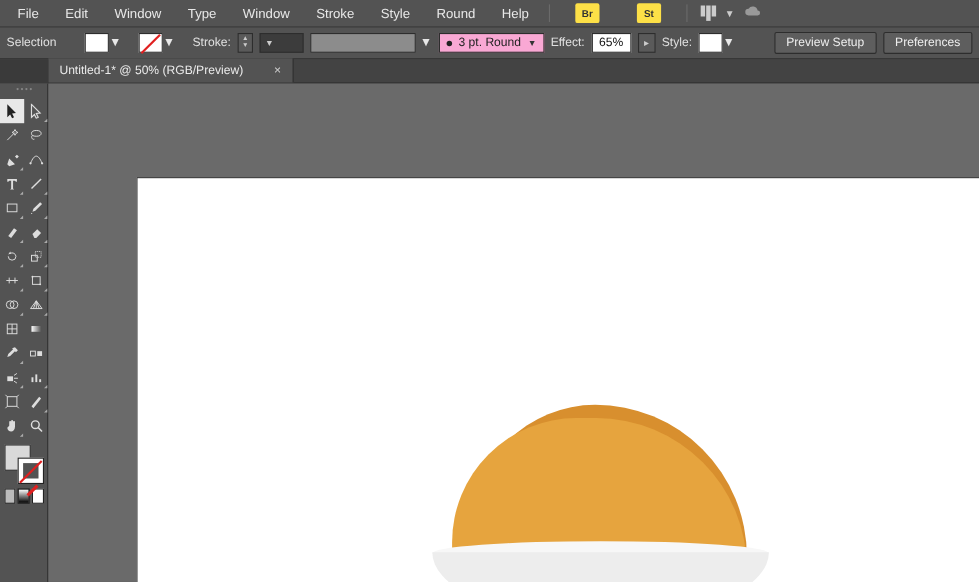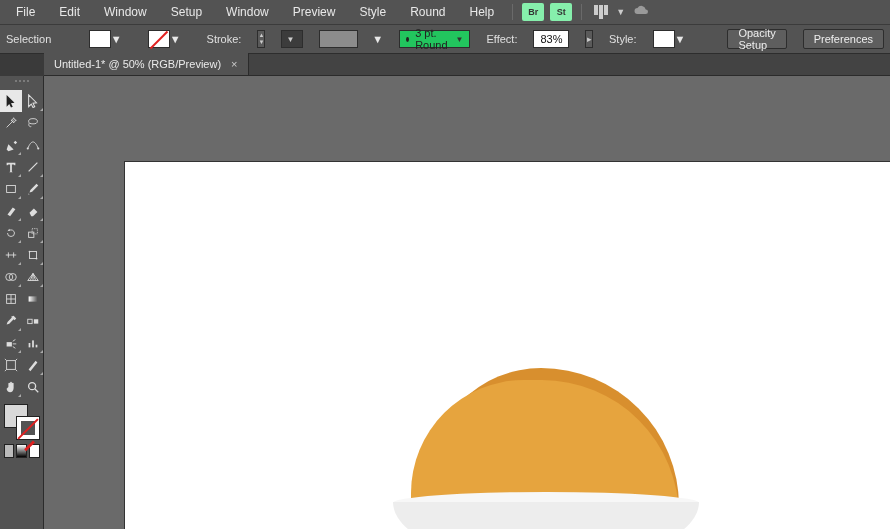--- a/index.html
+++ b/index.html
@@ -20,43 +20,43 @@
     padding: 0 12px;
     height: 100%;
     display: flex;
     align-items: center;
     cursor: default;
   }
   .menubar .divider {
     width: 1px; height: 16px; background: #6a6a6a; margin: 0 6px;
   }
   .menubar .icon-btn {
-    width: 22px; height: 18px; background: #86efac; color:#333; font-size:9px; font-weight:bold;
-    display:flex; align-items:center; justify-content:center; margin: 0 3px; border-radius:2px;
+    width: 22px; height: 18px; background: #fde047; color:#333; font-size:9px; font-weight:bold;
+    display:flex; align-items:center; justify-content:center; margin: 0 17px; border-radius:2px;
   }
   .menubar .arrange-icon {
     display:flex; gap:1px; margin:0 6px;
   }
   .menubar .arrange-icon span { width:4px; height:10px; background:#ccc; }
   .menubar .arrange-icon span:nth-child(2){height:14px;}
   .menubar .chev { font-size:9px; color:#ccc; margin-left:2px;}
   .menubar .cloud-icon svg { width:18px; height:14px; }
 
   
   .controlbar {
     height: 30px;
     background: #535353;
     border-top: 1px solid #3b3b3b;
     border-bottom: 1px solid #2d2d2d;
     display: flex;
     align-items: center;
     color: #e8e8e8;
     font-size: 11px;
     padding: 0 6px;
-    gap: 16px;
+    gap: 6px;
   }
   .controlbar .label { color:#e0e0e0; }
   .swatch {
     width: 22px; height: 18px; border:1px solid #2d2d2d; background:#fff; position:relative;
   }
   .swatch.none::after{
     content:""; position:absolute; left:-2px; right:-2px; top:50%; height:2px; background:#e02020;
     transform: rotate(-45deg);
   }
   .swatch-wrap { position:relative; display:flex; align-items:center; margin-right:10px;}
@@ -67,21 +67,21 @@
   .stepper span{ font-size:6px; color:#ccc; text-align:center; line-height:7px;}
   .dropdown {
     height:18px; background:#3c3c3c; border:1px solid #2d2d2d; color:#eee; font-size:11px;
     display:flex; align-items:center; padding:0 4px; gap:4px;
   }
   .dropdown .chev{font-size:8px;color:#ccc;}
   .wide-gray {
     width:96px; height:18px; background:#8c8c8c; border:1px solid #2d2d2d;
   }
   .brush-drop {
-    height:18px; border:1px solid #2d2d2d; background:#22c55e; color:#222; font-size:11px;
+    height:18px; border:1px solid #2d2d2d; background:#f9a8d4; color:#222; font-size:11px;
     display:flex; align-items:center; padding:0 6px; gap:6px;
   }
   .brush-drop .dot{width:5px;height:5px;border-radius:50%;background:#222;}
   .brush-drop .chev{font-size:8px;color:#333;}
   .opac-box{
     height:18px; background:#fff; color:#111; border:1px solid #2d2d2d; font-size:11px;
     padding:0 6px; display:flex; align-items:center;
   }
   .arrow-btn{
     width:16px;height:18px;border:1px solid #2d2d2d;background:#5a5a5a;color:#ccc;font-size:9px;
@@ -93,21 +93,21 @@
   }
   .spacer{flex:1;}
 
   
   .tabstrip {
     height:22px; background:#434343; display:flex; align-items:flex-end; padding-left:44px;
     border-bottom:1px solid #2b2b2b;
   }
   .doc-tab{
     height:22px; background:#535353; color:#eaeaea; font-size:11px; display:flex; align-items:center;
-    padding:0 10px; gap:10px; border-right:1px solid #2b2b2b;
+    padding:0 10px; gap:28px; border-right:1px solid #2b2b2b;
   }
   .doc-tab .close{font-size:11px;color:#ccc;}
   .tabstrip .left-corner{
     position:absolute; left:0; top:54px; width:44px; height:22px; background:#3a3a3a;
   }
 
   
   .workspace{
     position:absolute; left:0; top:76px; right:0; bottom:0; background:#5a5a5a;
   }
@@ -181,23 +181,23 @@
   }
 
 </style>
 </head>
 <body>
 
 <div class="menubar">
   <div class="menu-item">File</div>
   <div class="menu-item">Edit</div>
   <div class="menu-item">Window</div>
-  <div class="menu-item">Setup</div>
+  <div class="menu-item">Type</div>
   <div class="menu-item">Window</div>
-  <div class="menu-item">Preview</div>
+  <div class="menu-item">Stroke</div>
   <div class="menu-item">Style</div>
   <div class="menu-item">Round</div>
   <div class="menu-item">Help</div>
   <div class="divider"></div>
   <div class="icon-btn">Br</div>
   <div class="icon-btn">St</div>
   <div class="divider"></div>
   <div class="arrange-icon">
     <span></span>
       <span></span>
@@ -231,29 +231,29 @@
       <span class="chev">▼</span>
     </div>
   <div class="wide-gray"></div>
   <span class="chev" style="margin-left:-2px">▼</span>
   <div class="brush-drop">
     <span class="dot"></span>
     <span>3 pt. Round</span>
     <span class="chev">▼</span>
   </div>
   <span class="label">Effect:</span>
-  <div class="opac-box">83%</div>
+  <div class="opac-box">65%</div>
   <div class="arrow-btn">▸</div>
   <span class="label">Style:</span>
   <div class="swatch-wrap">
     <div class="swatch"></div>
       <span class="chev">▼</span>
   </div>
   <div class="spacer"></div>
-  <div class="btn">Opacity Setup</div>
+  <div class="btn">Preview Setup</div>
   <div class="btn">Preferences</div>
 </div>
 
 <div class="tabstrip">
   <div class="left-corner"></div>
   <div class="doc-tab">
     <span>Untitled-1* @ 50% (RGB/Preview)</span>
     <span class="close">×</span>
   </div>
 </div>

